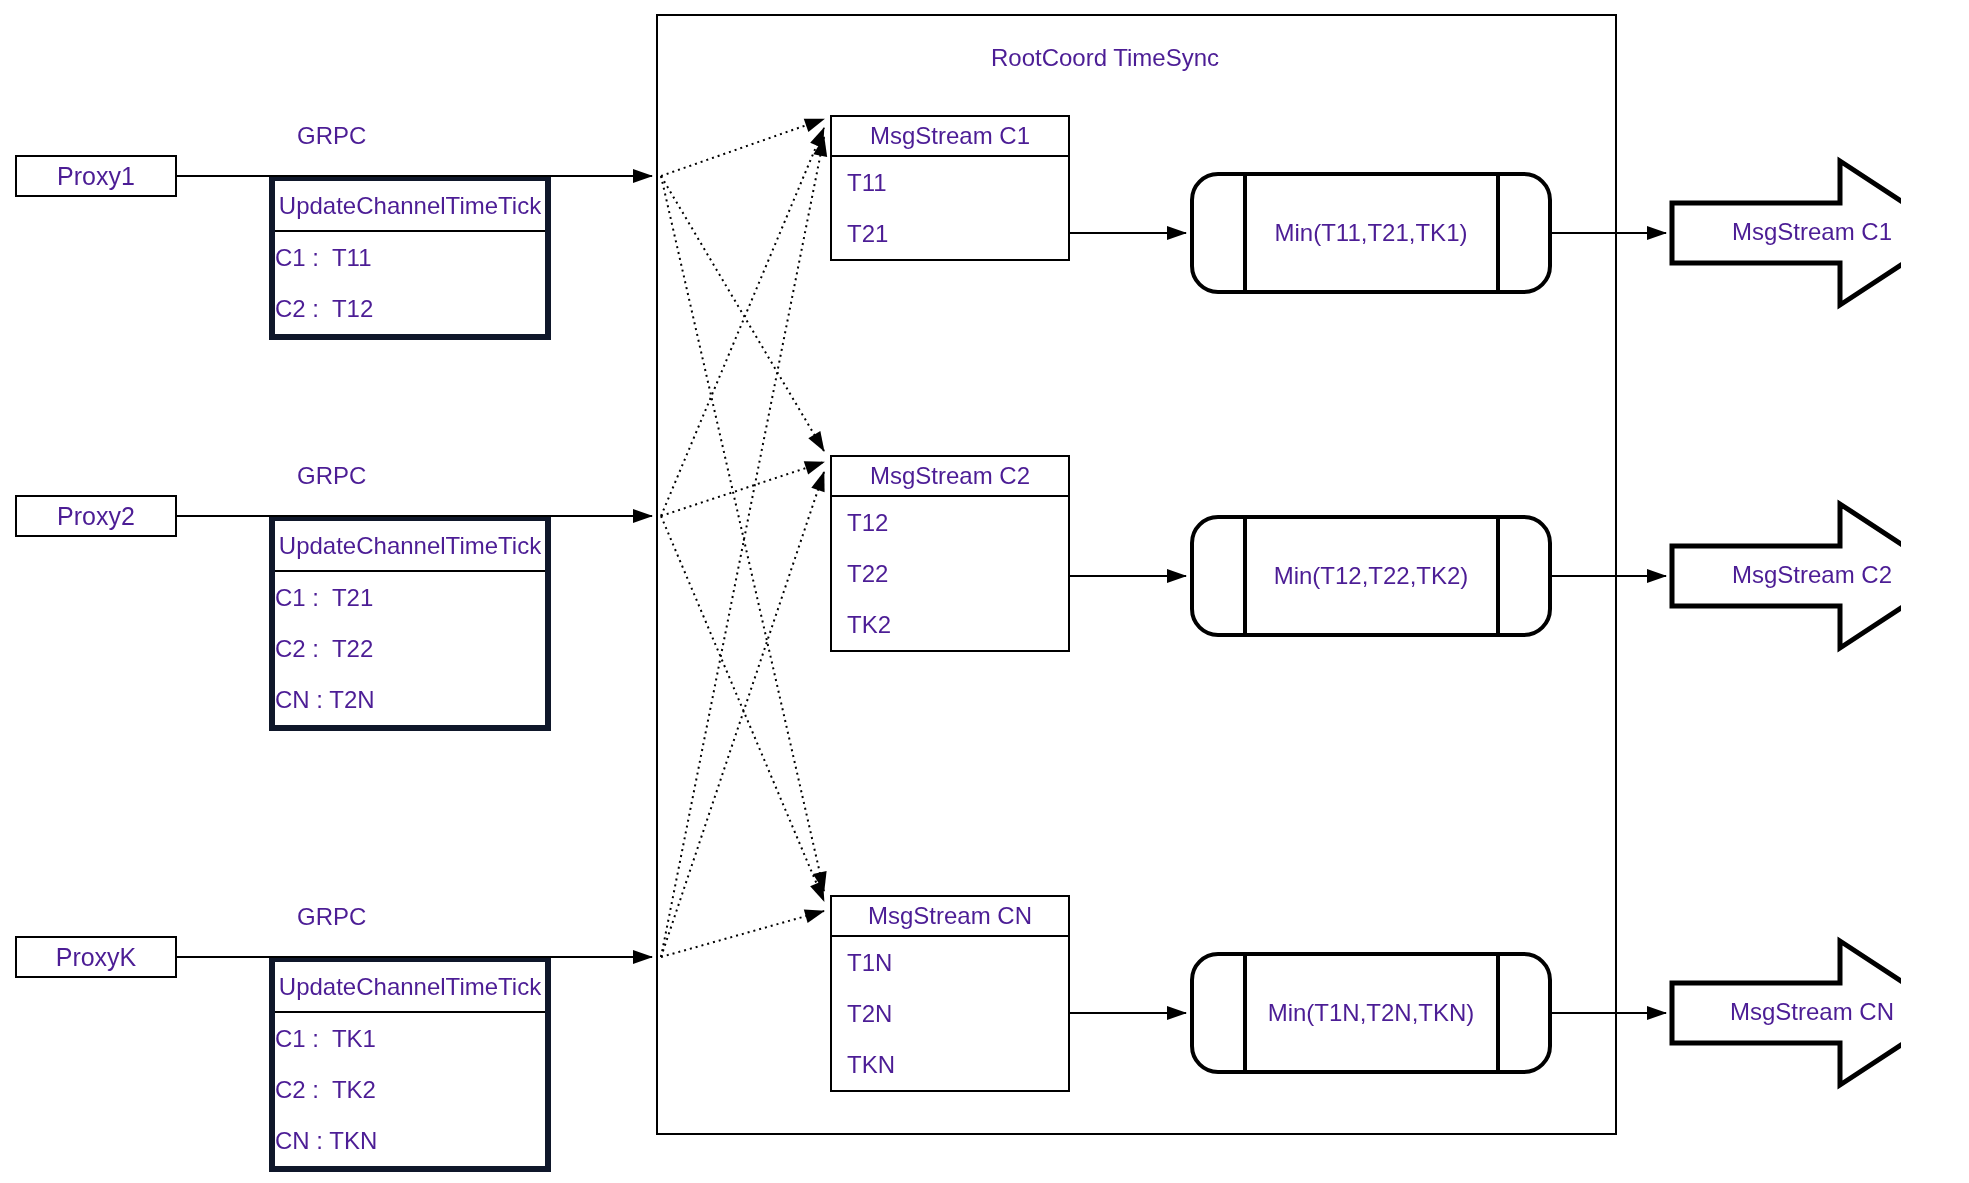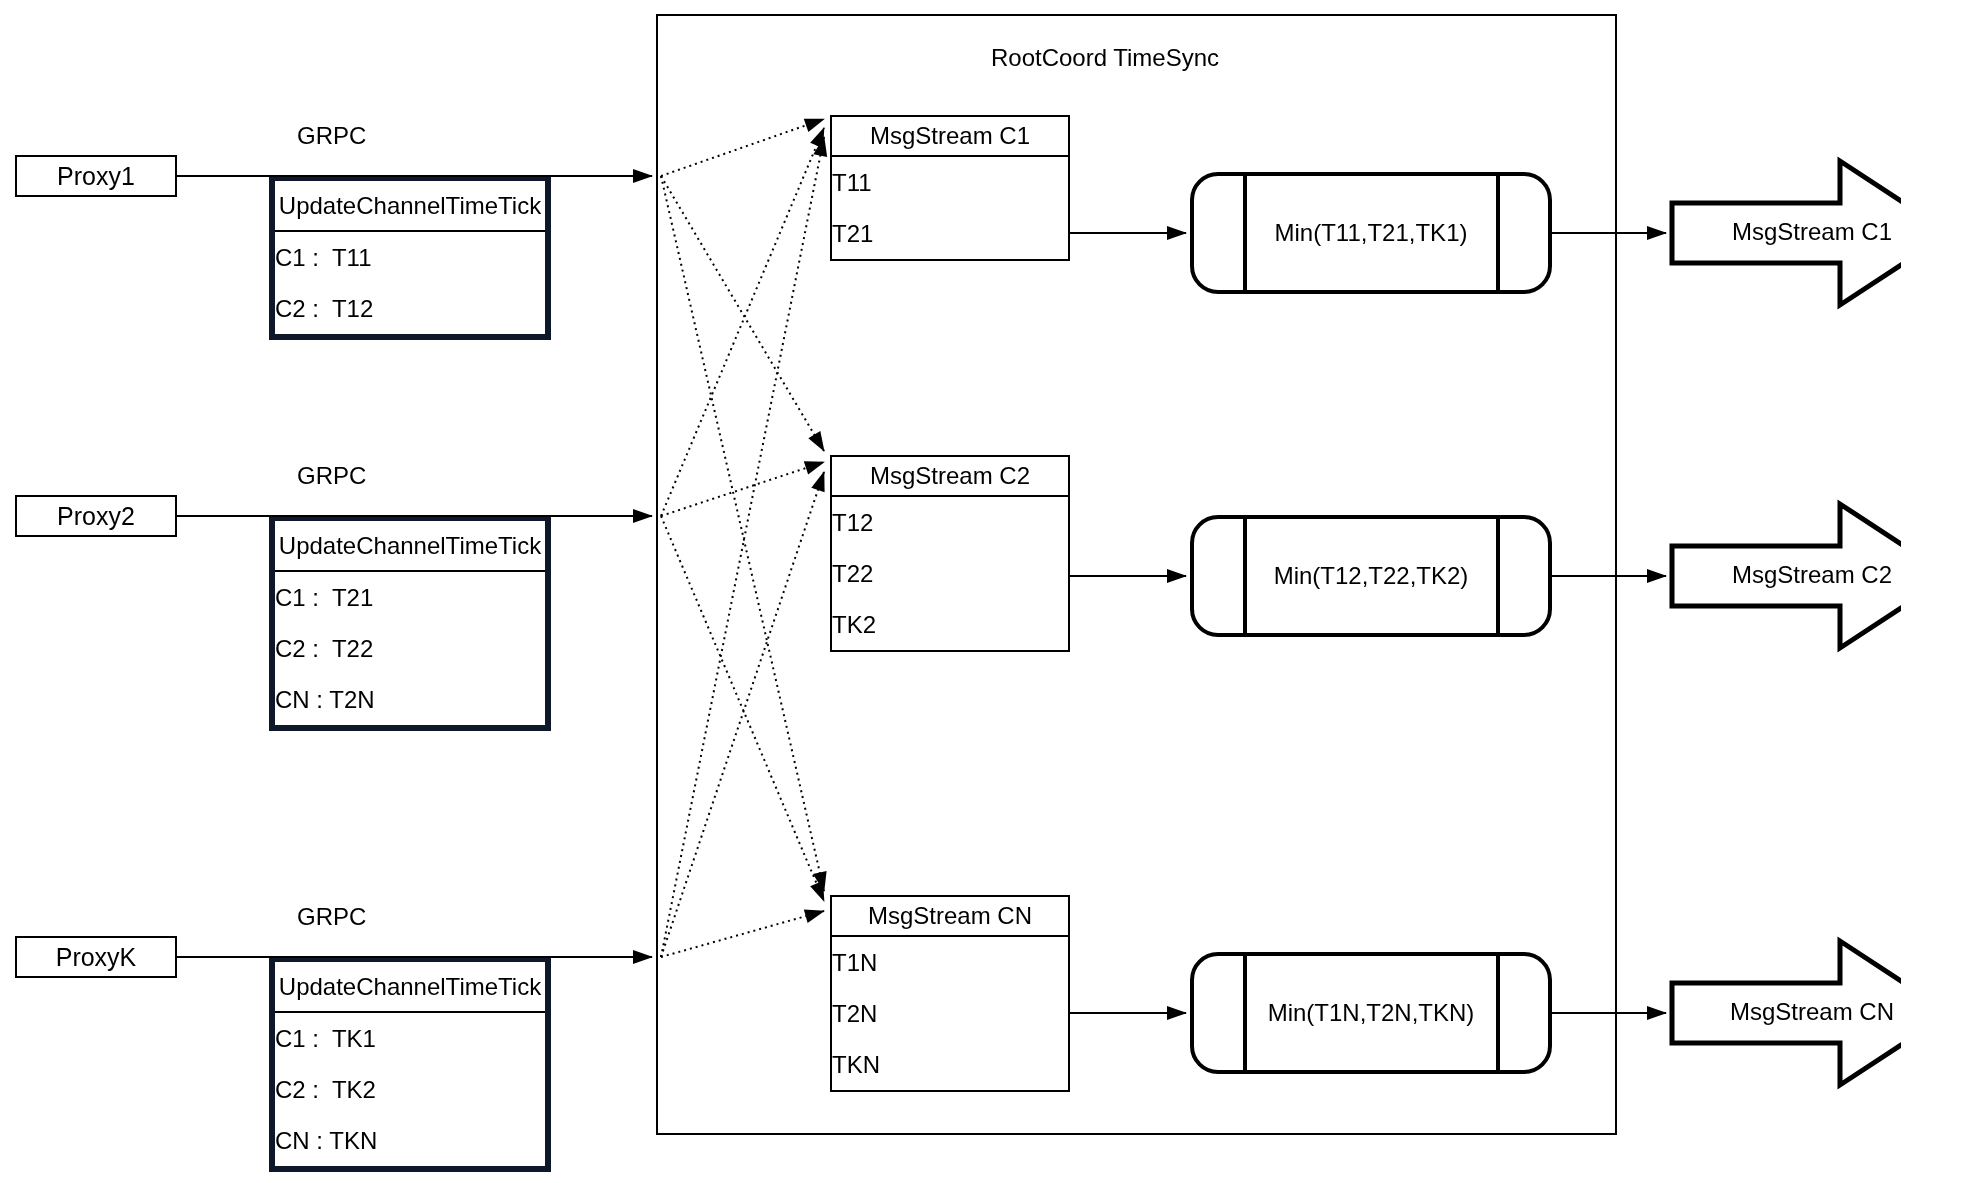--- a/index.html
+++ b/index.html
@@ -2,21 +2,21 @@
 <html><head>
 <meta charset="utf-8">
 <style>
   * { margin:0; padding:0; box-sizing:border-box; }
   html,body { background:#ffffff; }
   #canvas {
     position:relative;
     width:1901px; height:1183px;
     background:#ffffff;
     font-family:"Liberation Sans", sans-serif;
-    color:#000000;
+    color:#4c1d95;
     overflow:hidden;
   }
   .abs { position:absolute; }
 
   
   .node  { z-index:10; }
   #wires { position:absolute; left:0; top:0; z-index:20; pointer-events:none; }
   .toplabel { z-index:30; }
 
   
@@ -61,21 +61,21 @@
     left:830px; width:240px;
     border:2px solid #000; background:#fff;
   }
   .mhdr {
     height:40px; border-bottom:2px solid #000;
     display:flex; align-items:center; justify-content:center;
     font-size:24px;
   }
   .mrow {
     height:51px; display:flex; align-items:center;
-    padding-left:0; font-size:24px;
+    padding-left:15px; font-size:24px;
   }
 
   
   .minbox {
     left:1190px; width:362px; height:122px;
     border:4px solid #000; border-radius:28px; background:#fff;
     display:flex; align-items:center; justify-content:center;
     font-size:24px;
   }
   .minbar { position:absolute; top:0; bottom:0; width:4px; background:#000; }

